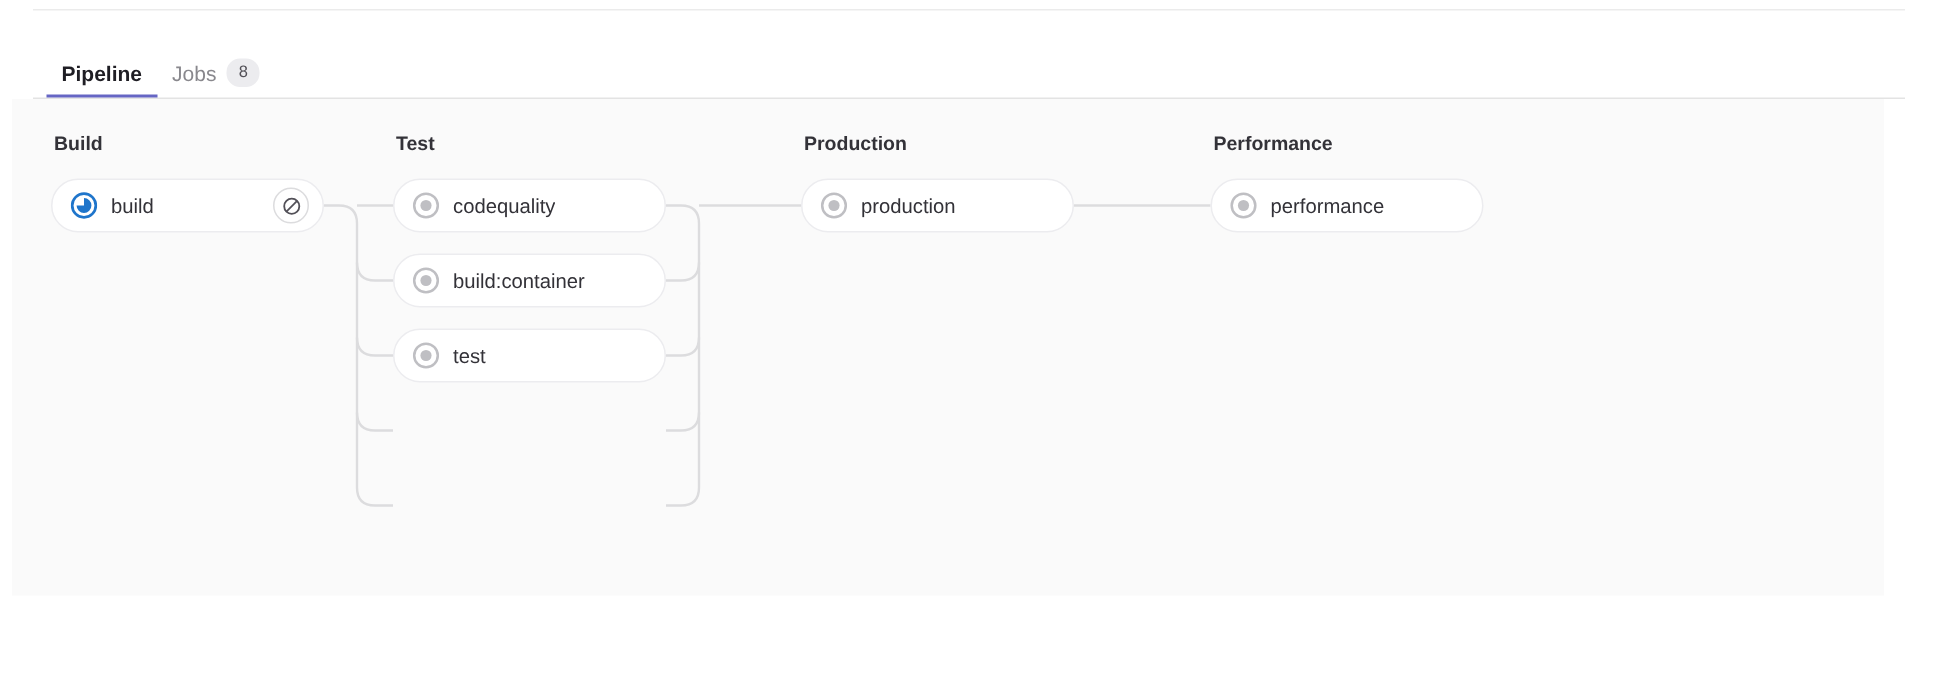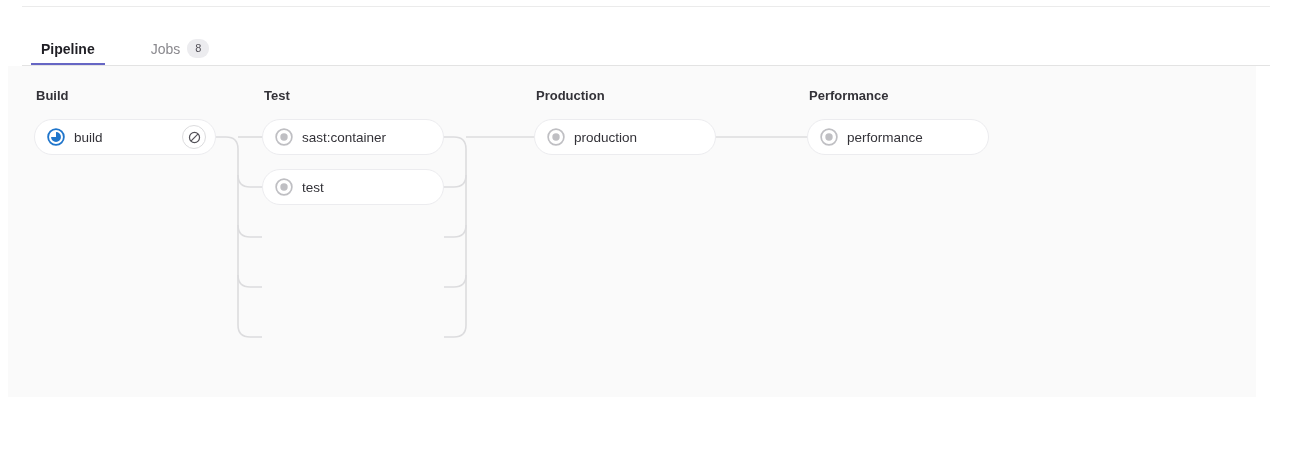--- a/index.html
+++ b/index.html
@@ -61,21 +61,20 @@
     position: absolute;
     left: 0;
     right: 0;
     bottom: 0;
     height: 2px;
     background: #6666c4;
   }
   .tab.inactive .tab-label {
     color: #89888d;
     font-weight: normal;
-    margin-left: 36px;
   }
   .tab-badge {
     margin-top: 10px;
     background: #ececef;
     color: #535158;
     font-size: 11px;
     line-height: 1;
     padding: 4px 7px;
     border-radius: 9px;
     min-width: 8px;
@@ -215,21 +214,28 @@
           </div>
         </div>
         <div class="stage" style="left: 254px; width: 182px;">
           <div class="stage-title">Test</div>
           <div class="jobs" style="width: 182px;">
             <div class="job">
               <svg class="status-icon" width="18" height="18" viewBox="0 0 16 16">
                 <circle cx="8" cy="8" r="7" fill="none" stroke="#bfbfc3" stroke-width="1.5"></circle>
                 <circle cx="8" cy="8" r="3.3" fill="#bfbfc3"></circle>
               </svg>
-              <span class="job-name">sast:container</span>
+              <span class="job-name">codequality</span>
+            </div>
+            <div class="job">
+              <svg class="status-icon" width="18" height="18" viewBox="0 0 16 16">
+                <circle cx="8" cy="8" r="7" fill="none" stroke="#bfbfc3" stroke-width="1.5"></circle>
+                <circle cx="8" cy="8" r="3.3" fill="#bfbfc3"></circle>
+              </svg>
+              <span class="job-name">build:container</span>
             </div>
             <div class="job">
               <svg class="status-icon" width="18" height="18" viewBox="0 0 16 16">
                 <circle cx="8" cy="8" r="7" fill="none" stroke="#bfbfc3" stroke-width="1.5"></circle>
                 <circle cx="8" cy="8" r="3.3" fill="#bfbfc3"></circle>
               </svg>
               <span class="job-name">test</span>
             </div>
           </div>
         </div>

